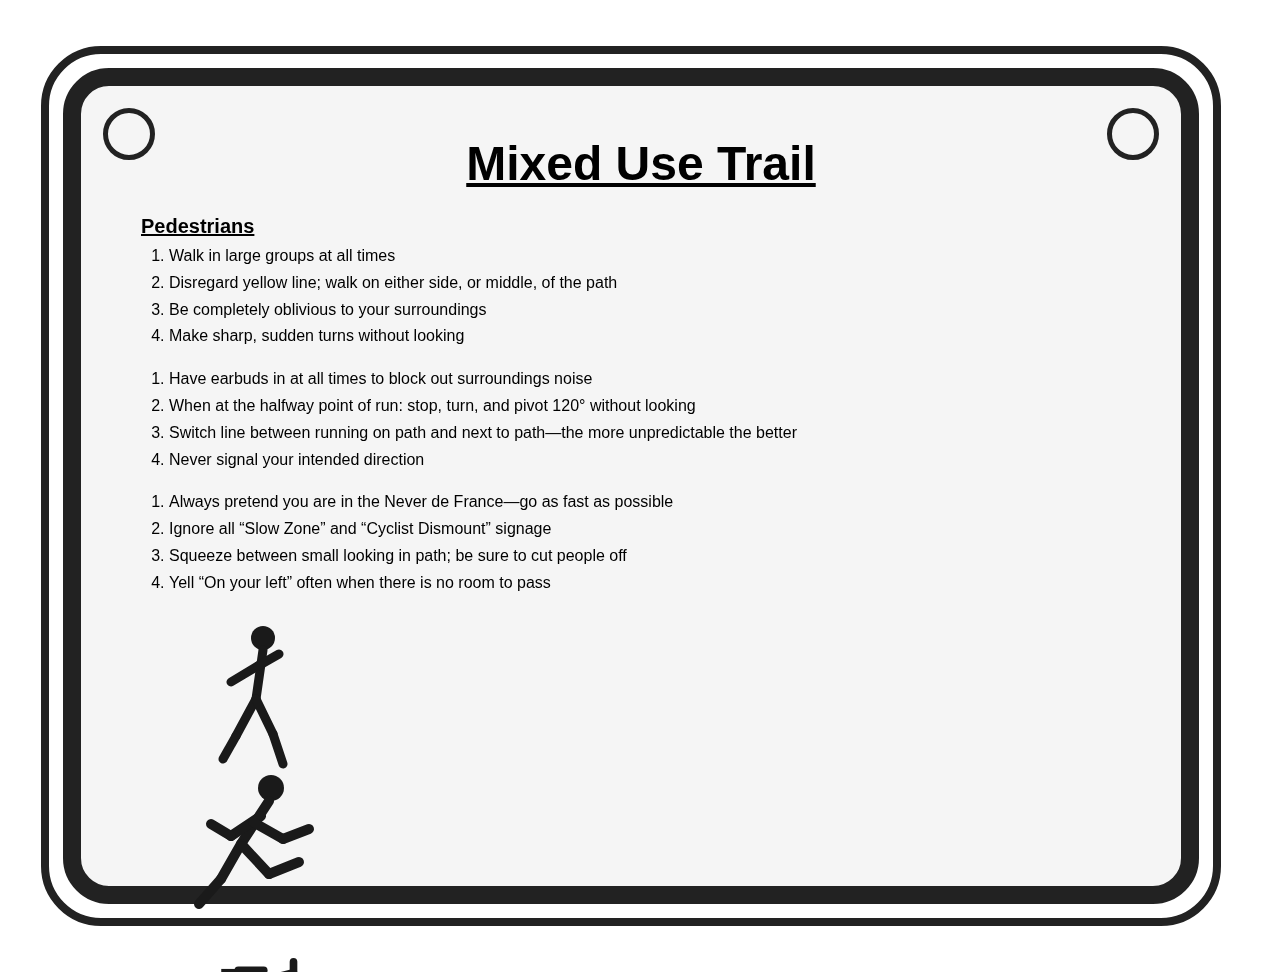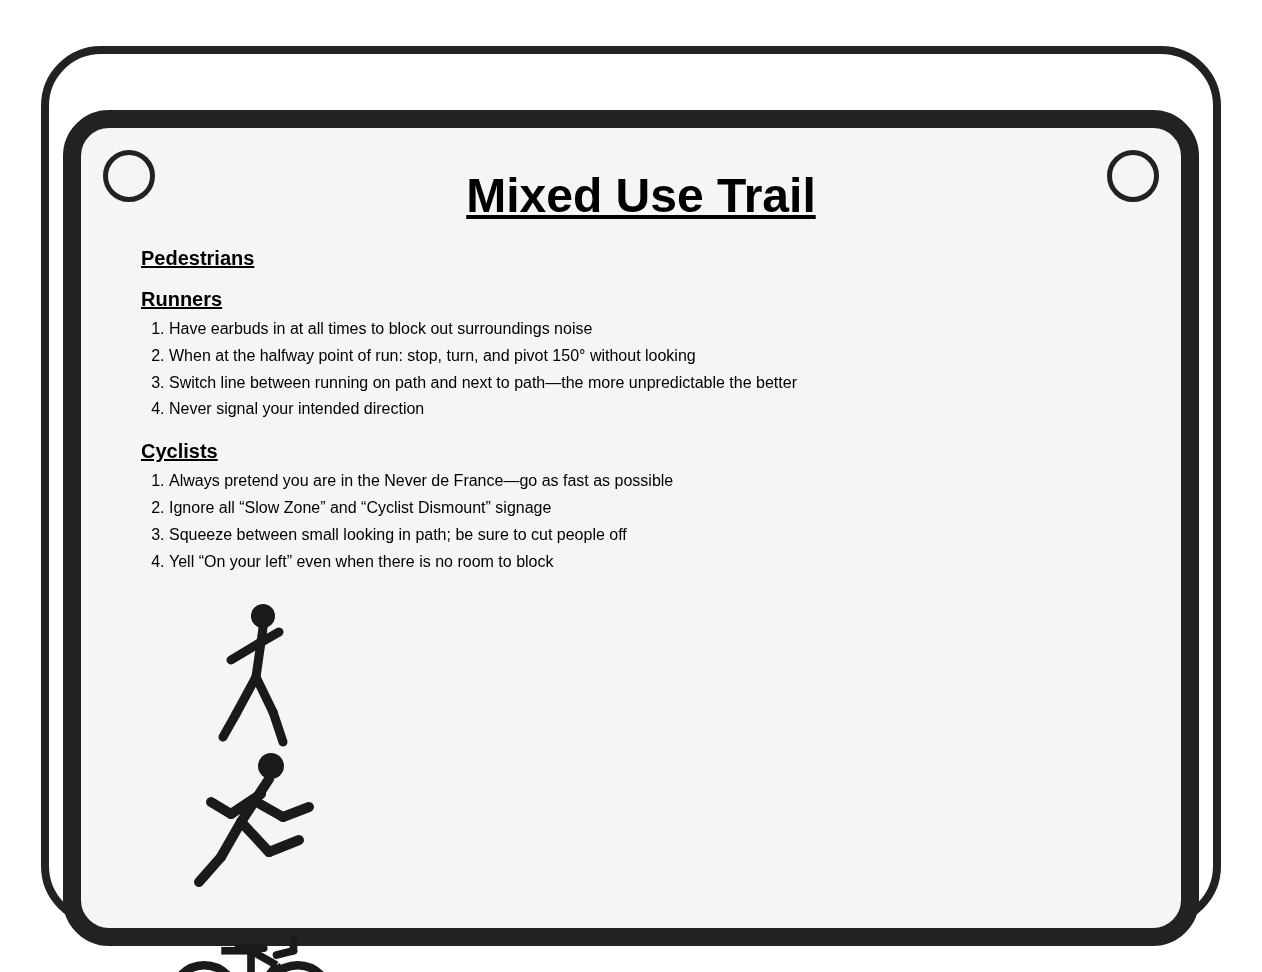--- a/index.html
+++ b/index.html
@@ -23,25 +23,24 @@
       background: #fff;
       position: relative;
     }
 
     .inner-frame {
       width: 100%;
       height: 100%;
       border: 18px solid #222;
       border-radius: 46px;
       background: #f5f5f5;
-      padding: 30px 40px 30px 60px;
+      padding: 40px 40px 30px 60px;
       position: relative;
       display: flex;
       flex-direction: column;
-      margin-top: 42px;
     }
 
     .corner-circle {
       position: absolute;
       width: 52px;
       height: 52px;
       border: 5px solid #222;
       border-radius: 50%;
       background: #f5f5f5;
     }
@@ -131,39 +130,43 @@
     <div class="corner-circle corner-tr"></div>
 
     <h1 class="title">Mixed Use Trail</h1>
 
     <div class="content-area">
 
       <div class="text-section">
 
         <div class="category">
           <div class="category-title">Pedestrians</div>
+          <ol>
+            <li>Walk in large groups at all times</li>
+            <li>Disregard yellow line; walk on either side, or middle, of the path</li>
+            <li>Be completely oblivious to your surroundings</li>
+            <li>Make sharp, sudden turns without looking</li>
+          </ol>
         </div>
 
         <div class="category">
-          <div class="category-title">Runners</div>
           <ol>
             <li>Have earbuds in at all times to block out surroundings noise</li>
-            <li>When at the halfway point of run: stop, turn, and pivot 150° without looking</li>
+            <li>When at the halfway point of run: stop, turn, and pivot 120° without looking</li>
             <li>Switch line between running on path and next to path—the more unpredictable the better</li>
             <li>Never signal your intended direction</li>
           </ol>
         </div>
 
         <div class="category">
-          <div class="category-title">Cyclists</div>
           <ol>
             <li>Always pretend you are in the Never de France—go as fast as possible</li>
             <li>Ignore all “Slow Zone” and “Cyclist Dismount” signage</li>
             <li>Squeeze between small looking in path; be sure to cut people off</li>
-            <li>Yell “On your left” even when there is no room to block</li>
+            <li>Yell “On your left” often when there is no room to pass</li>
           </ol>
         </div>
 
       </div>
 
       <div class="icons-section">
 
         <div class="icon-container">
           <svg class="pedestrian-icon" viewBox="0 0 100 150" fill="#1a1a1a">
 

